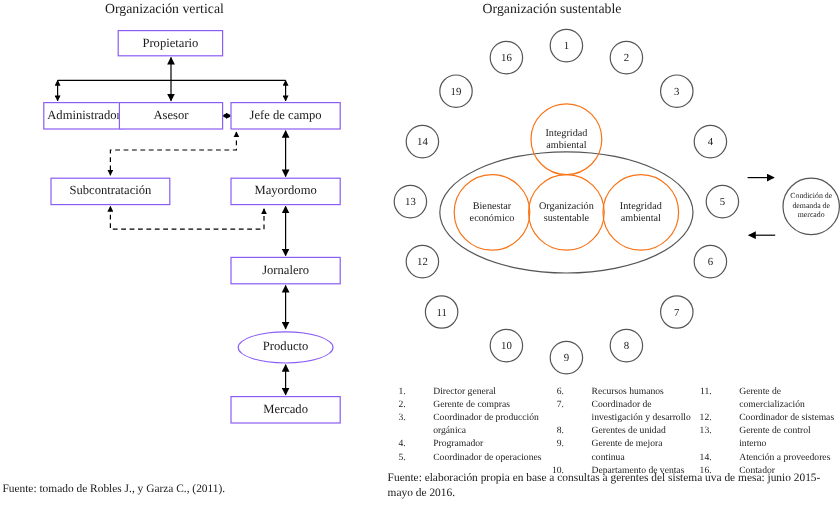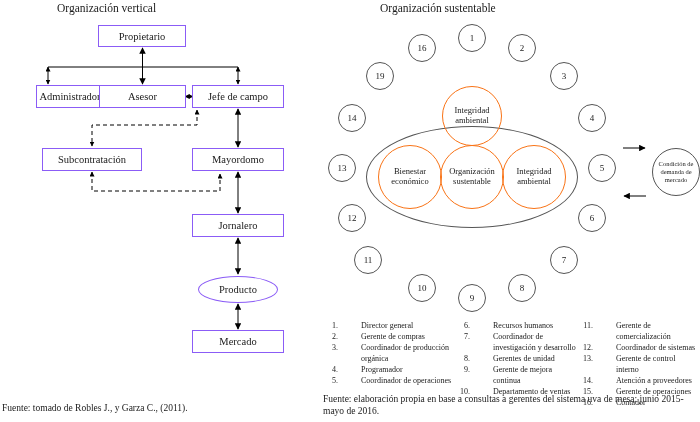--- a/index.html
+++ b/index.html
@@ -8,20 +8,21 @@
     width: 700px;
     height: 422px;
     background: #fff;
     outline: 1px solid #c9c9c9;
     font-family: "Liberation Serif", "DejaVu Serif", serif;
     color: #1a1a1a;
     overflow: hidden;
   }
   .panel-title {
     position: absolute;
+    text-align: center;
     font-size: 11.5px;
   }
   .box {
     position: absolute;
     border: 1px solid #8b5cf6;
     background: #fff;
     display: flex;
     align-items: center;
     justify-content: center;
     font-size: 10.5px;
@@ -208,24 +209,20 @@
       </div>
     <div class="legend-item">
         <span class="num">13.</span>
         <span class="lbl">Gerente de control interno</span>
       </div>
     <div class="legend-item">
         <span class="num">14.</span>
         <span class="lbl">Atención a proveedores</span>
       </div>
     <div class="legend-item">
-        <span class="num">15.</span>
-        <span class="lbl">Gerente de operaciones</span>
-      </div>
-    <div class="legend-item">
         <span class="num">16.</span>
         <span class="lbl">Contador</span>
       </div>
   </div>
 
   <div class="fuente" style="left:323px; top:394px; width:375px;">Fuente: elaboración propia en base a consultas a gerentes del sistema uva de mesa: junio 2015-mayo de 2016.</div>
 
 </div>
 
 </body></html>

